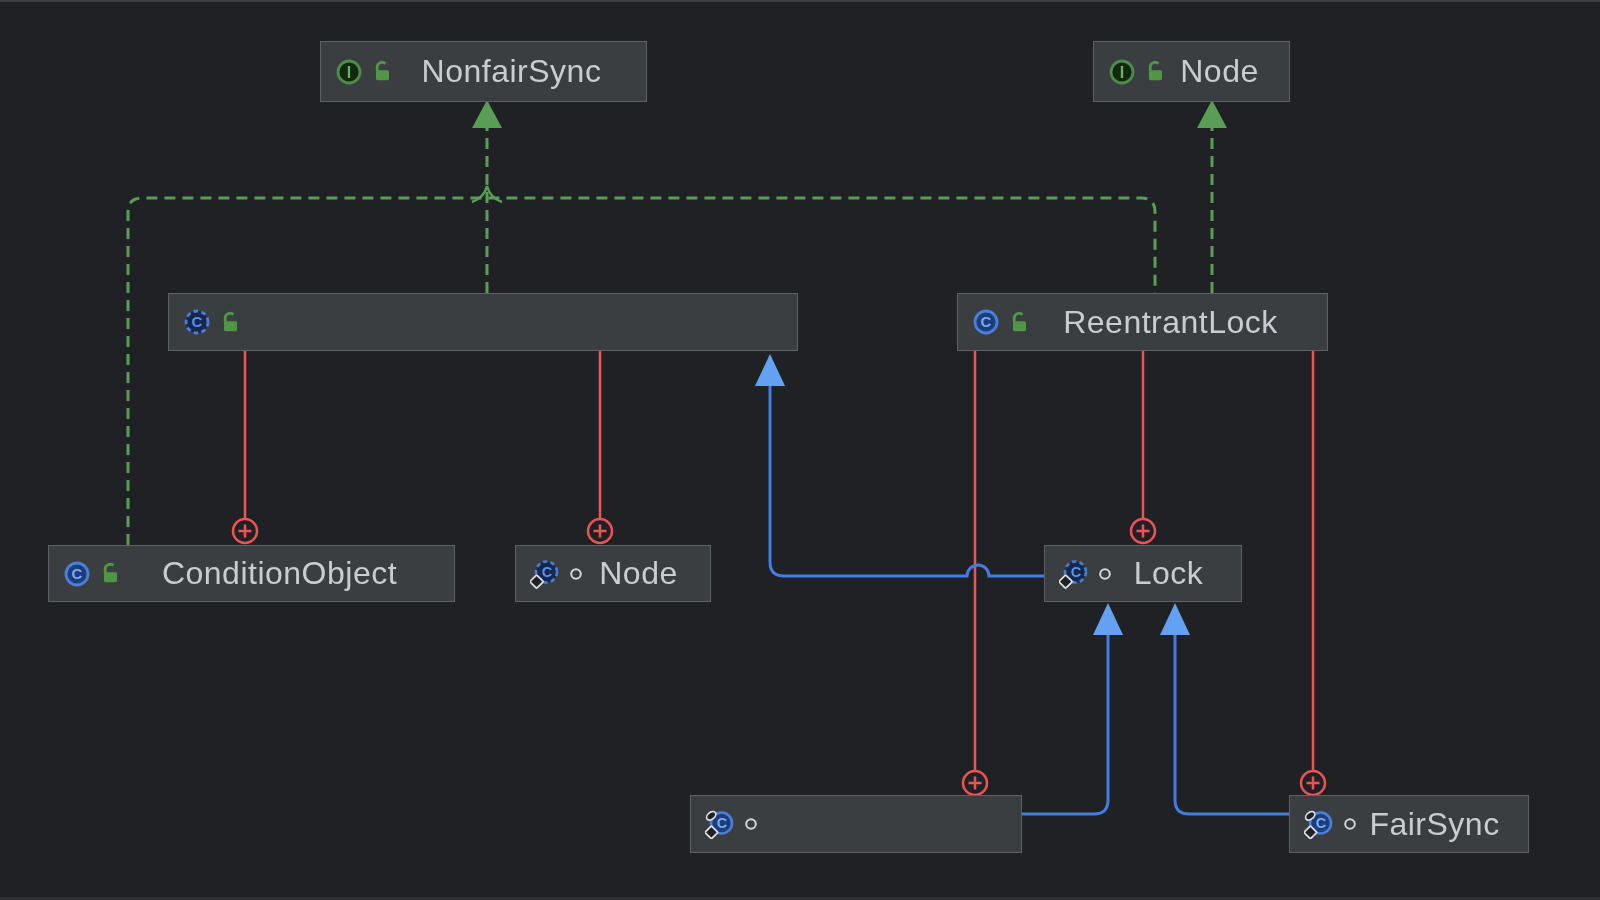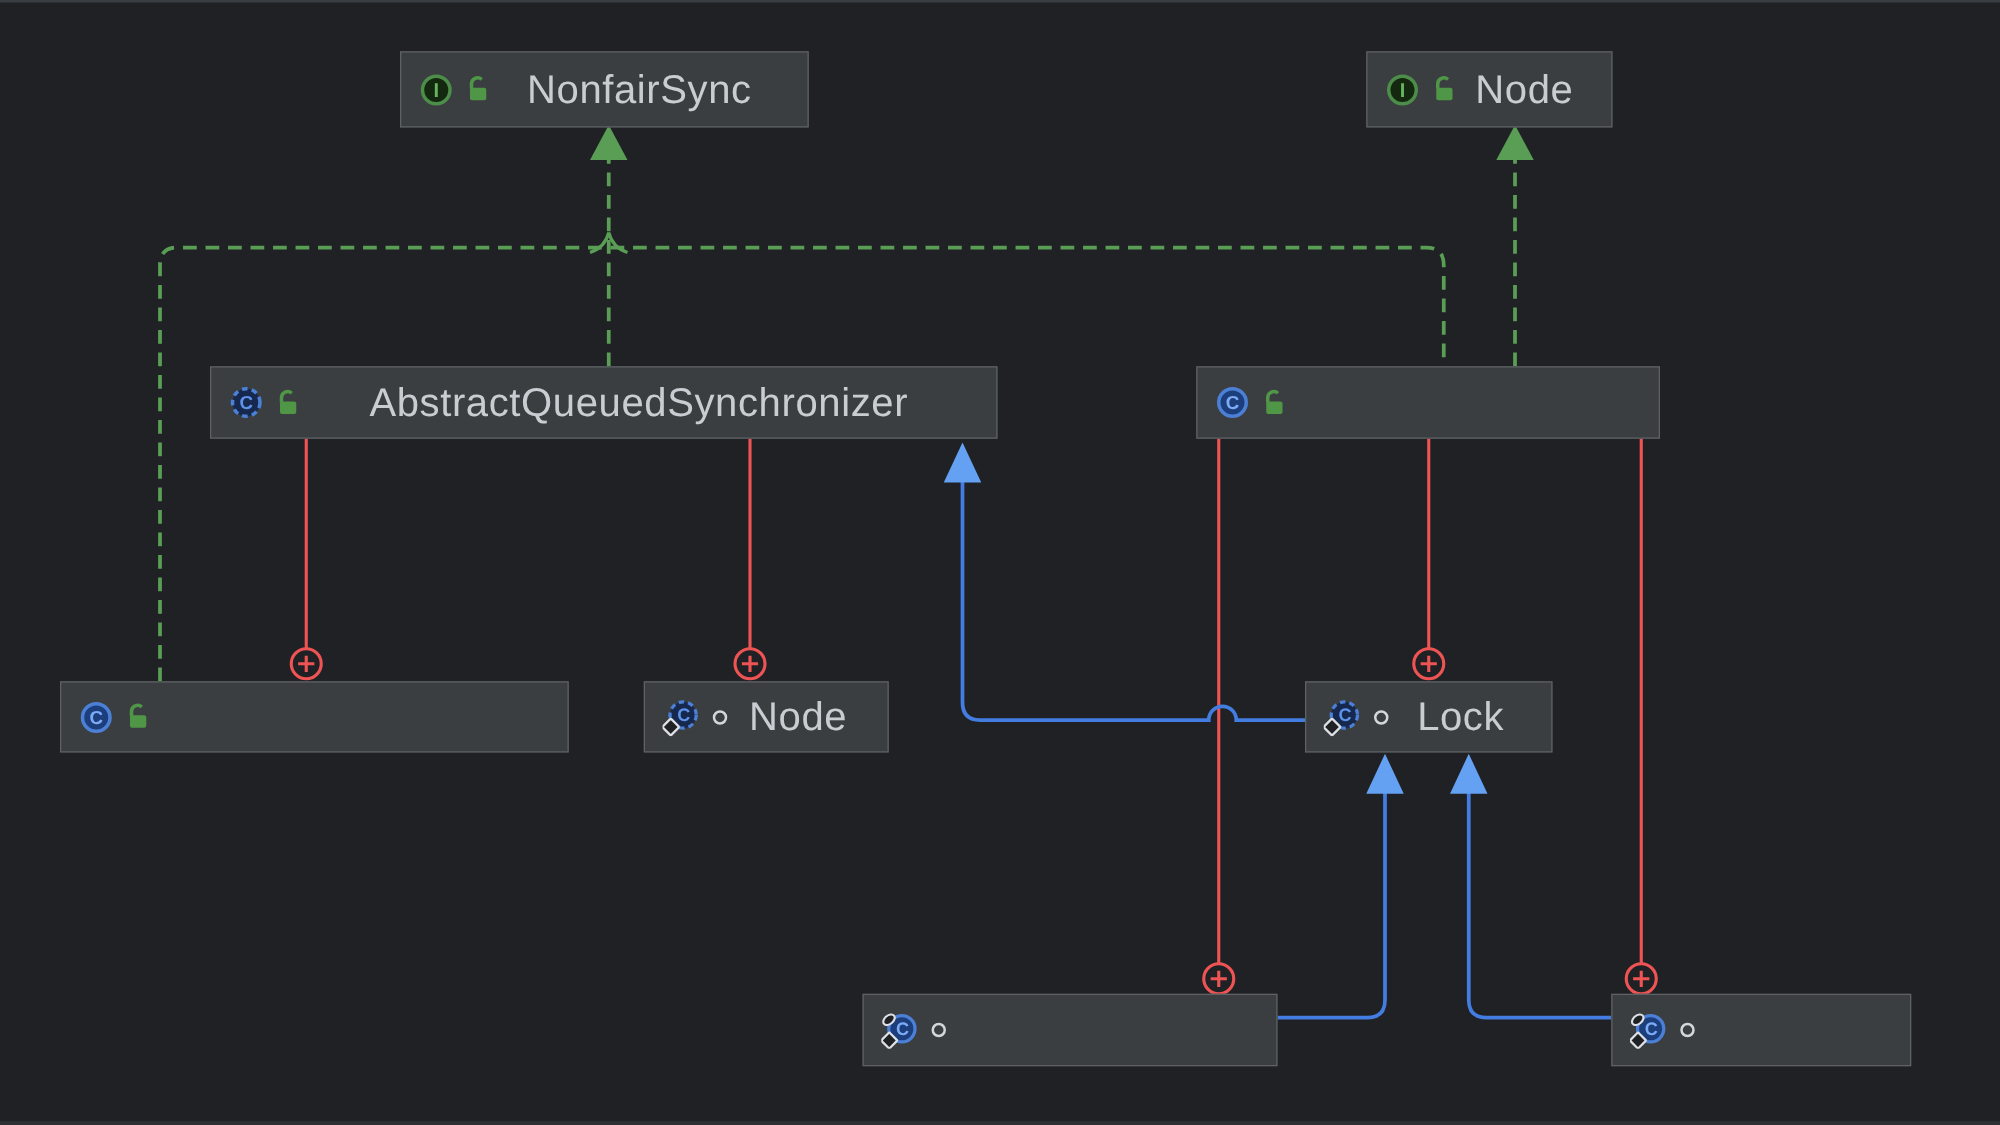--- a/index.html
+++ b/index.html
@@ -110,47 +110,48 @@
     <span class="icons">
       <svg width="28" height="28" viewBox="0 0 28 28">
         <circle cx="14" cy="14" r="11" fill="#16284d" stroke="#4b80d6" stroke-width="2.8" stroke-dasharray="4.6 3.4"></circle>
         <text x="14" y="19" font-size="15" font-weight="bold" fill="#5d92ea" text-anchor="middle">C</text>
       </svg>
       <svg width="21" height="23" viewBox="0 0 21 23">
         <path d="M5.2 11 V7.2 A4.9 4.9 0 0 1 13.4 3.6" fill="none" stroke="#4f9646" stroke-width="2.8"></path>
         <rect x="4" y="10.2" width="13" height="10" rx="1.6" fill="#4f9646"></rect>
       </svg>
     </span>
-    <span class="label">AbstractQueuedSynchronizer</span>
   </div>
 
   <div class="node" id="n-reentrantlock">
     <span class="icons">
       <svg width="28" height="28" viewBox="0 0 28 28">
         <circle cx="14" cy="14" r="11" fill="#1d3e7d" stroke="#4b80d6" stroke-width="2.8"></circle>
         <text x="14" y="19" font-size="15" font-weight="bold" fill="#7cabf5" text-anchor="middle">C</text>
       </svg>
       <svg width="21" height="23" viewBox="0 0 21 23">
         <path d="M5.2 11 V7.2 A4.9 4.9 0 0 1 13.4 3.6" fill="none" stroke="#4f9646" stroke-width="2.8"></path>
         <rect x="4" y="10.2" width="13" height="10" rx="1.6" fill="#4f9646"></rect>
       </svg>
     </span>
+    <span class="label">ReentrantLock</span>
   </div>
 
   <div class="node" id="n-conditionobject">
     <span class="icons">
       <svg width="28" height="28" viewBox="0 0 28 28">
         <circle cx="14" cy="14" r="11" fill="#1d3e7d" stroke="#4b80d6" stroke-width="2.8"></circle>
         <text x="14" y="19" font-size="15" font-weight="bold" fill="#7cabf5" text-anchor="middle">C</text>
       </svg>
       <svg width="21" height="23" viewBox="0 0 21 23">
         <path d="M5.2 11 V7.2 A4.9 4.9 0 0 1 13.4 3.6" fill="none" stroke="#4f9646" stroke-width="2.8"></path>
         <rect x="4" y="10.2" width="13" height="10" rx="1.6" fill="#4f9646"></rect>
       </svg>
     </span>
+    <span class="label">ConditionObject</span>
   </div>
 
   <div class="node" id="n-node">
     <span class="icons">
       <svg width="30" height="30" viewBox="0 0 30 30">
         <circle cx="16.5" cy="13" r="10.5" fill="#16284d" stroke="#4b80d6" stroke-width="2.6" stroke-dasharray="4.4 3.2"></circle>
         <text x="17" y="18" font-size="14.5" font-weight="bold" fill="#5d92ea" text-anchor="middle">C</text>
         <rect x="1.8" y="17.8" width="9.6" height="9.6" rx="1" transform="rotate(-45 6.6 22.6)" fill="#1f2124" stroke="#dcdfe3" stroke-width="1.8"></rect>
       </svg>
       <svg width="14" height="14" viewBox="0 0 14 14">
@@ -193,15 +194,16 @@
       <svg width="30" height="30" viewBox="0 0 30 30">
         <circle cx="16.5" cy="14" r="10.5" fill="#1d3e7d" stroke="#4b80d6" stroke-width="2.6"></circle>
         <text x="17" y="19" font-size="14.5" font-weight="bold" fill="#7cabf5" text-anchor="middle">C</text>
         <ellipse cx="6.2" cy="6.8" rx="5.2" ry="3.4" transform="rotate(-40 6.2 6.8)" fill="#1f2124" stroke="#dcdfe3" stroke-width="1.7"></ellipse>
         <rect x="1.8" y="18.8" width="9.2" height="9.2" rx="1" transform="rotate(-45 6.4 23.4)" fill="#1f2124" stroke="#dcdfe3" stroke-width="1.8"></rect>
       </svg>
       <svg width="14" height="14" viewBox="0 0 14 14">
         <circle cx="7" cy="7" r="4.8" fill="none" stroke="#d3d6da" stroke-width="2"></circle>
       </svg>
     </span>
+    <span class="label">FairSync</span>
   </div>
 
 </div>
 
 </body></html>

